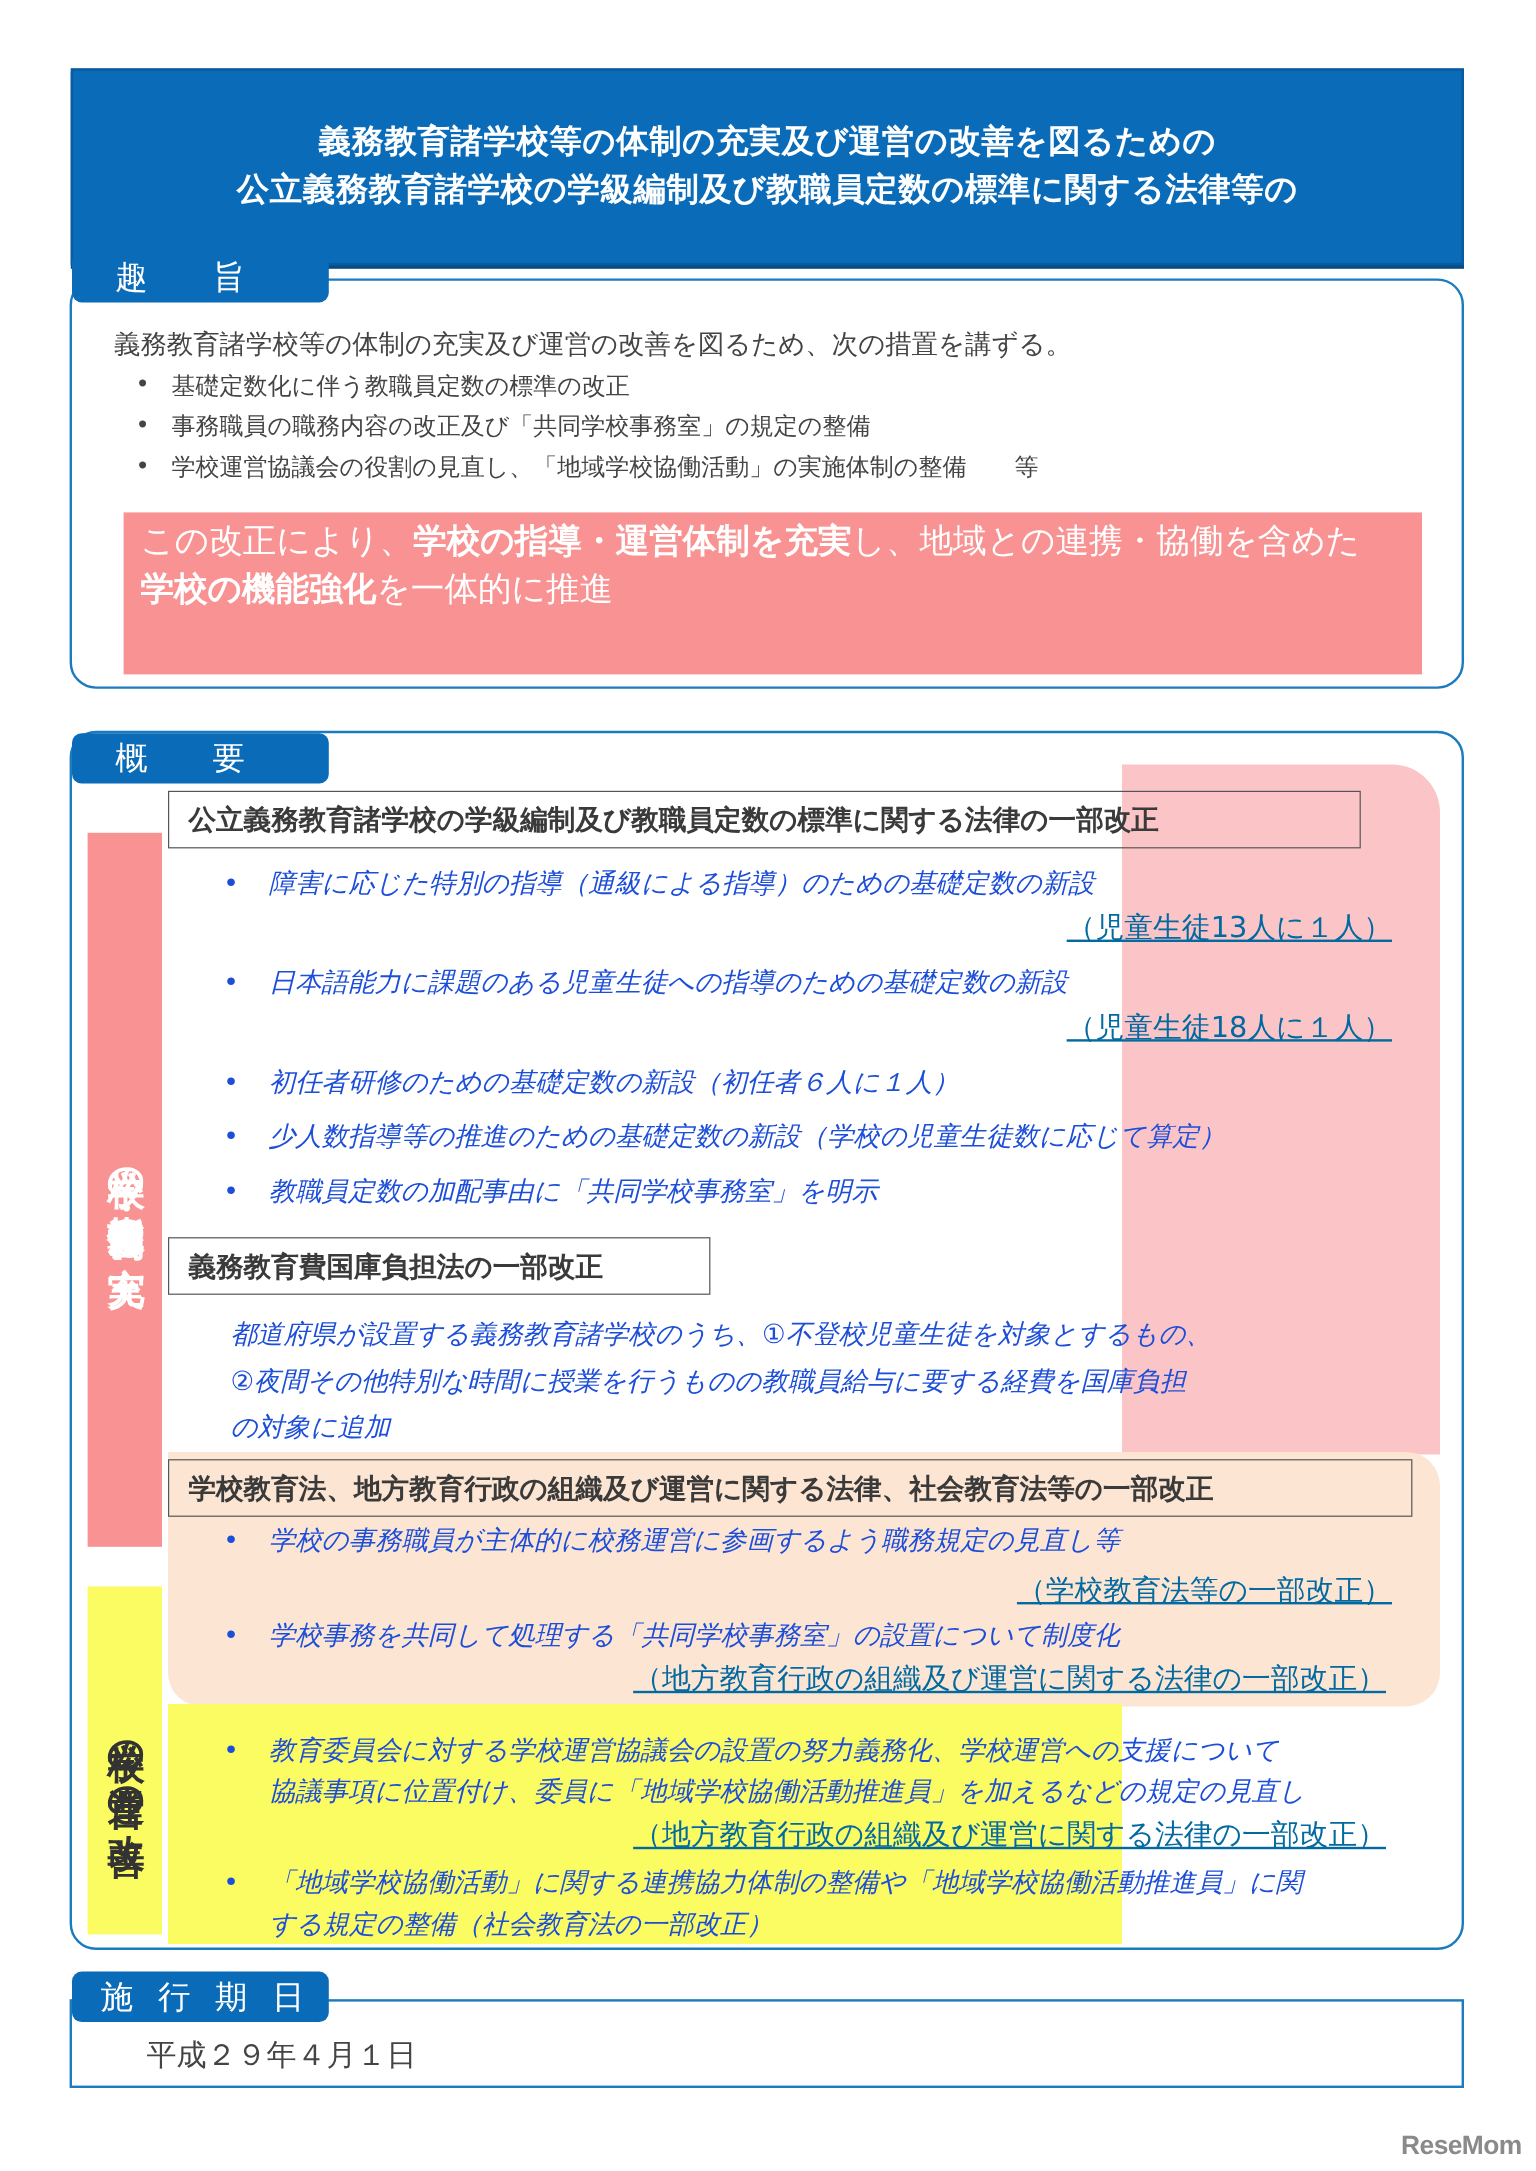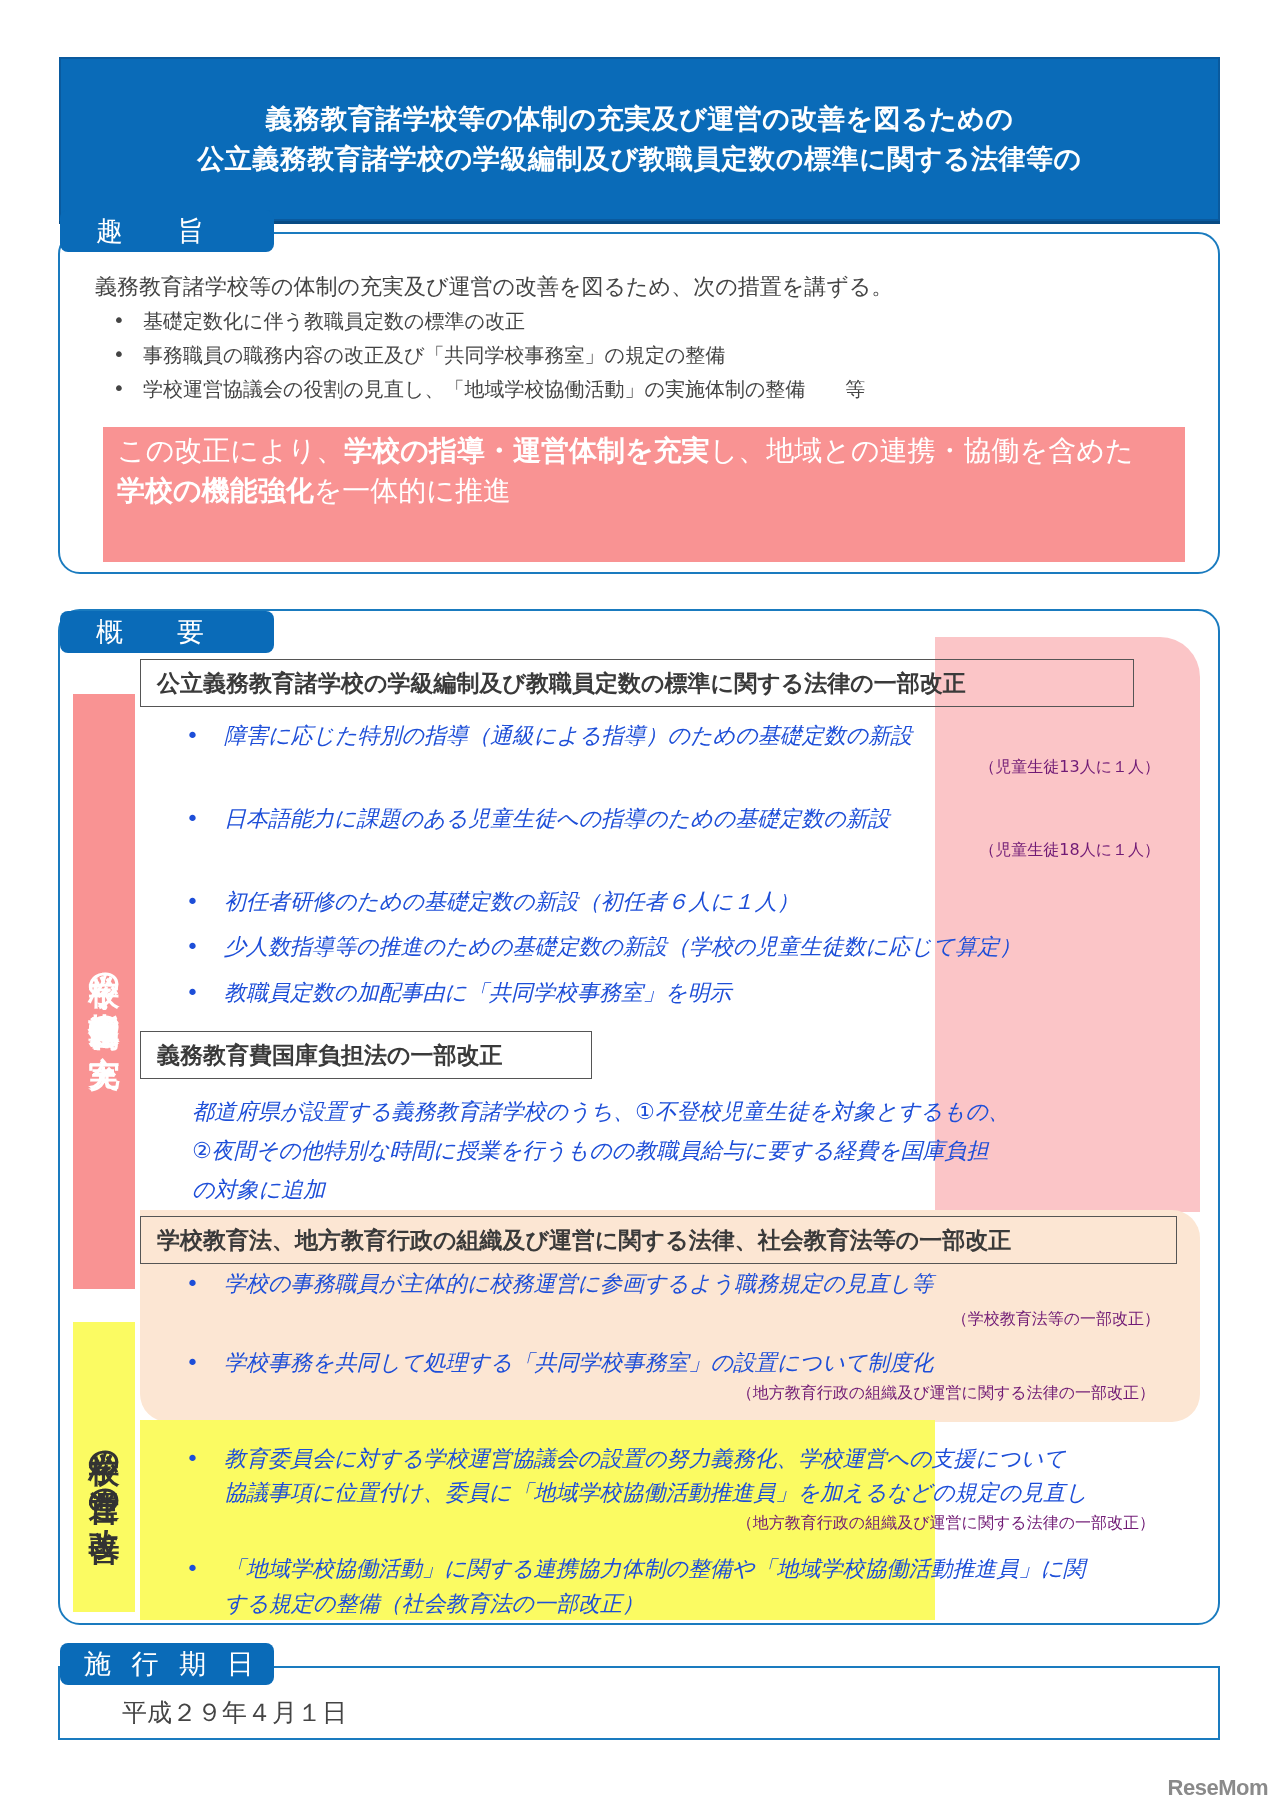--- a/index.html
+++ b/index.html
@@ -31,21 +31,21 @@
   .yellow-band { left:140px; top:1420px; width:795px; height:200px; background:#fbfb62; }
   .vlabel-pink { left:73px; top:694px; width:62px; height:595px; background:#f99393;
                  display:flex; flex-direction:column; align-items:center; justify-content:center; }
   .vlabel-yellow { left:73px; top:1322px; width:62px; height:290px; background:#fbfb62;
                  display:flex; flex-direction:column; align-items:center; justify-content:center; }
   .vtext { writing-mode:vertical-rl; text-orientation:upright; font-weight:bold; font-size:31px; letter-spacing:1px; line-height:1; }
   .law-box { border:1.5px solid #555; background:rgba(255,255,255,0.9); box-sizing:border-box;
              font-weight:bold; font-size:23px; color:#3a3a3a; display:flex; align-items:center; padding-left:16px; white-space:nowrap; }
   .law-box.transparent { background:transparent; }
   .item { font-size:22px; color:#1d4ed8; white-space:nowrap;font-style:italic; }
-  .note { font-size:16px; color:#701a75; white-space:nowrap; text-align:right; }
+  .note { font-size:24px; color:#0369a1; white-space:nowrap; text-align:right;text-decoration:underline; }
   .date { font-size:25px; color:#444; }
   .watermark { right:12px; bottom:8px; font-weight:bold; font-size:22px; color:#8a8a8a; font-family:"Liberation Sans", sans-serif; letter-spacing:-0.5px; }
 </style>
 </head>
 <body>
 
 <div class="abs title-box">
   <div class="title-line">義務教育諸学校等の体制の充実及び運営の改善を図るための</div>
   <div class="title-line">公立義務教育諸学校の学級編制及び教職員定数の標準に関する法律等の</div>
 </div>

